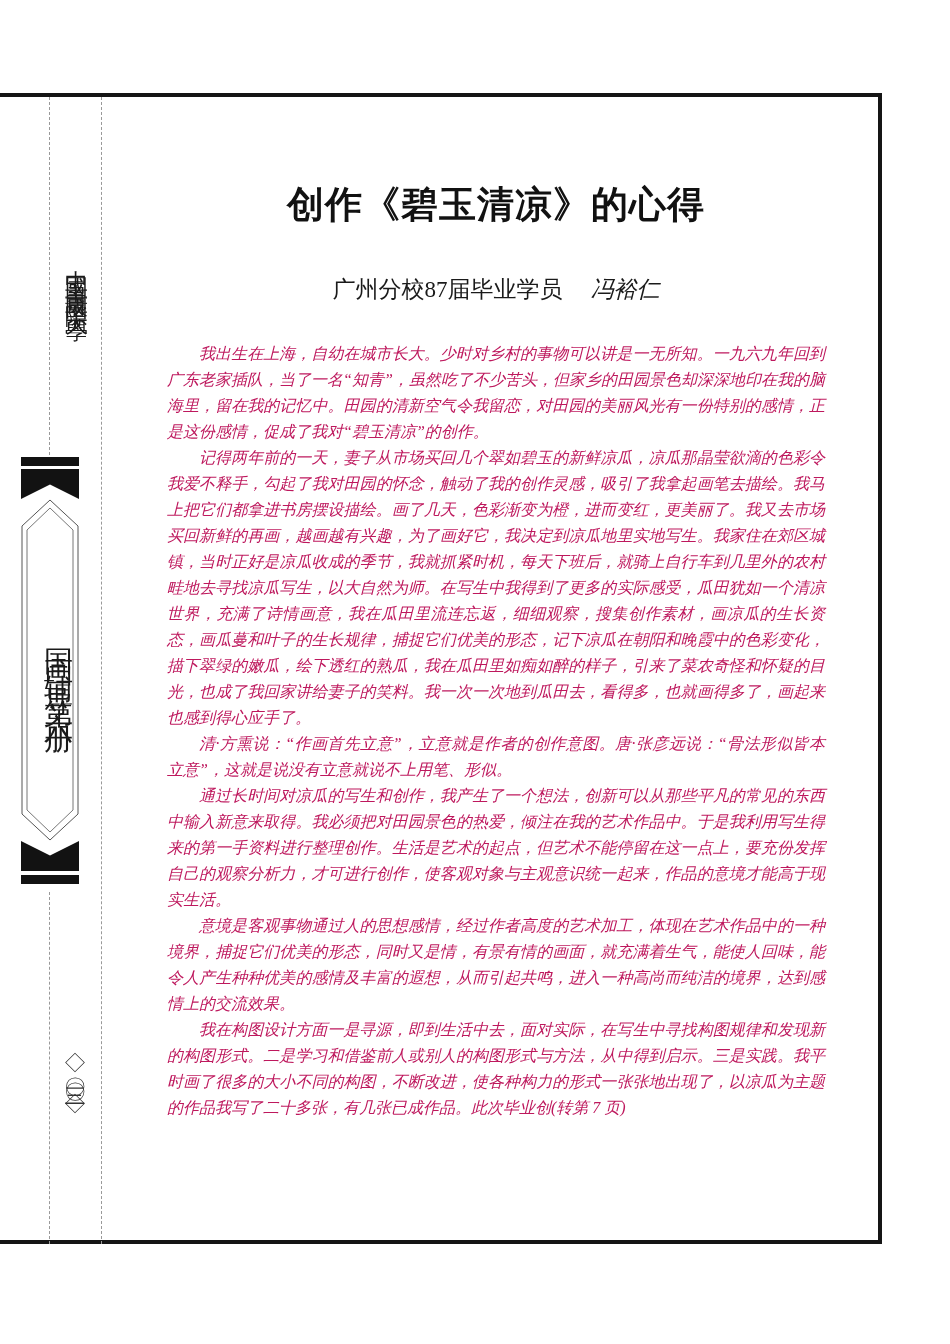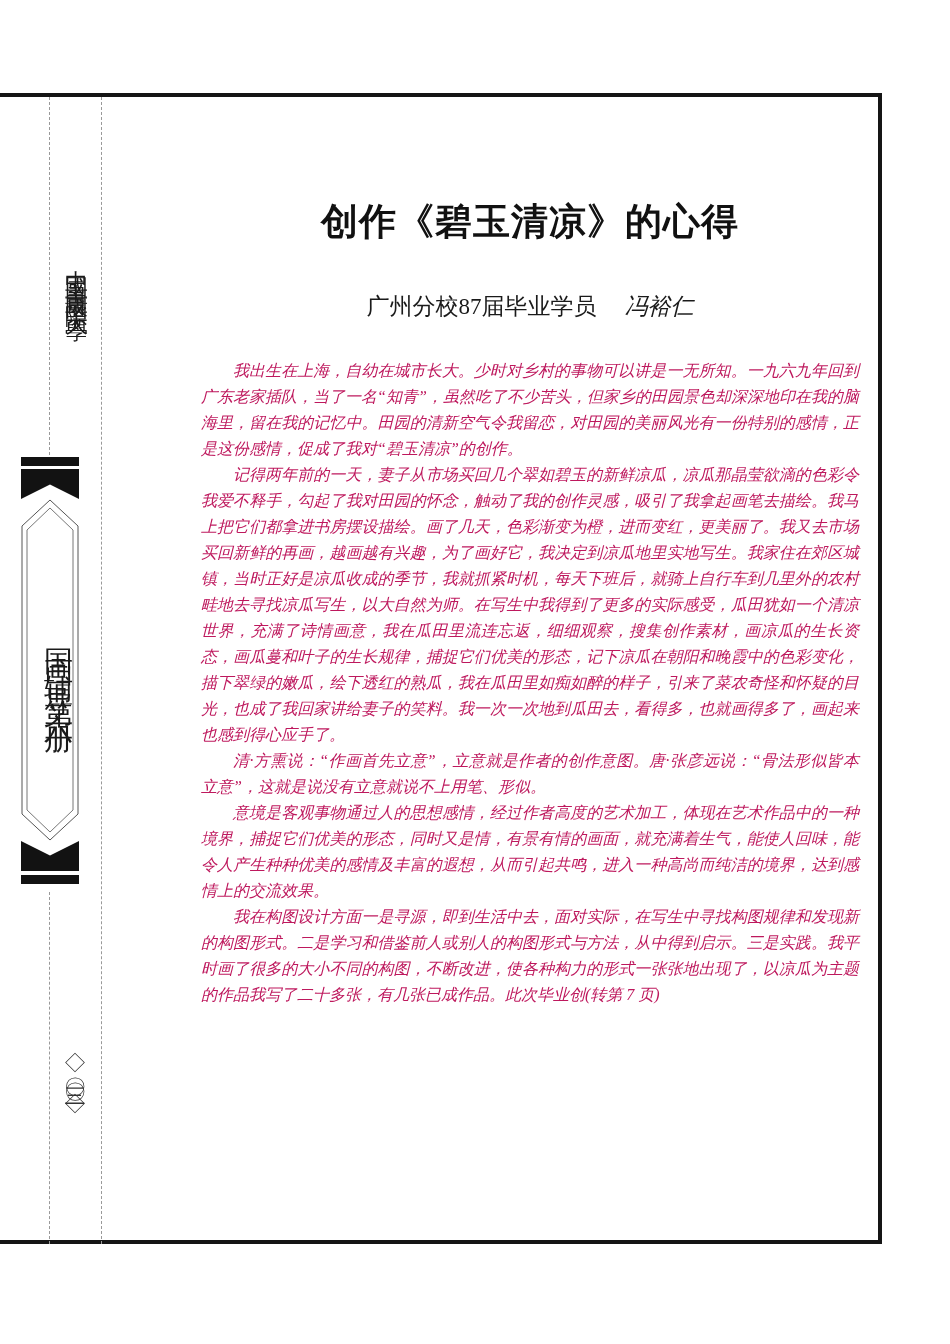--- a/index.html
+++ b/index.html
@@ -42,21 +42,21 @@
     position:absolute;left:0;top:22px;width:58px;height:298px;
     writing-mode:vertical-rl;text-orientation:upright;
     font-size:29px;letter-spacing:13px;text-align:center;color:#1a1a1a;
   }
   .page-number{
     position:absolute;left:61px;top:998px;width:28px;height:140px;
     writing-mode:vertical-rl;text-orientation:upright;
     font-size:21px;letter-spacing:5px;color:#333;text-align:center;
   }
   
-  .article{position:absolute;left:167px;top:197px;width:658px;margin-left:34px;}
+  .article{position:absolute;left:167px;top:180px;width:658px;}
   .article-title{
     font-family:"Liberation Sans", sans-serif;font-weight:700;
     font-size:37px;text-align:center;letter-spacing:1px;margin:0 0 44px 0;color:#111;
   }
   .article-byline{
     font-size:23px;text-align:center;margin:0 0 36px 0;color:#1a1a1a;
   }
   .article-byline .author{font-style:italic;margin-left:28px;text-align:right;}
   .article-body p{
     margin:0;font-size:16px;line-height:26px;
@@ -93,16 +93,17 @@
 
 <div class="article">
   <h1 class="article-title">创作《碧玉清凉》的心得</h1>
   <div class="article-byline">
     <span>广州分校87届毕业学员</span><span class="author">冯裕仁</span>
   </div>
   <div class="article-body">
     <p>我出生在上海，自幼在城市长大。少时对乡村的事物可以讲是一无所知。一九六九年回到广东老家插队，当了一名“知青”，虽然吃了不少苦头，但家乡的田园景色却深深地印在我的脑海里，留在我的记忆中。田园的清新空气令我留恋，对田园的美丽风光有一份特别的感情，正是这份感情，促成了我对“碧玉清凉”的创作。</p>
     <p>记得两年前的一天，妻子从市场买回几个翠如碧玉的新鲜凉瓜，凉瓜那晶莹欲滴的色彩令我爱不释手，勾起了我对田园的怀念，触动了我的创作灵感，吸引了我拿起画笔去描绘。我马上把它们都拿进书房摆设描绘。画了几天，色彩渐变为橙，进而变红，更美丽了。我又去市场买回新鲜的再画，越画越有兴趣，为了画好它，我决定到凉瓜地里实地写生。我家住在郊区城镇，当时正好是凉瓜收成的季节，我就抓紧时机，每天下班后，就骑上自行车到几里外的农村畦地去寻找凉瓜写生，以大自然为师。在写生中我得到了更多的实际感受，瓜田犹如一个清凉世界，充满了诗情画意，我在瓜田里流连忘返，细细观察，搜集创作素材，画凉瓜的生长资态，画瓜蔓和叶子的生长规律，捕捉它们优美的形态，记下凉瓜在朝阳和晚霞中的色彩变化，描下翠绿的嫩瓜，绘下透红的熟瓜，我在瓜田里如痴如醉的样子，引来了菜农奇怪和怀疑的目光，也成了我回家讲给妻子的笑料。我一次一次地到瓜田去，看得多，也就画得多了，画起来也感到得心应手了。</p>
     <p>清·方熏说：“作画首先立意”，立意就是作者的创作意图。唐·张彦远说：“骨法形似皆本立意”，这就是说没有立意就说不上用笔、形似。</p>
+    <p>通过长时间对凉瓜的写生和创作，我产生了一个想法，创新可以从那些平凡的常见的东西中输入新意来取得。我必须把对田园景色的热爱，倾注在我的艺术作品中。于是我利用写生得来的第一手资料进行整理创作。生活是艺术的起点，但艺术不能停留在这一点上，要充份发挥自己的观察分析力，才可进行创作，使客观对象与主观意识统一起来，作品的意境才能高于现实生活。</p>
     <p>意境是客观事物通过人的思想感情，经过作者高度的艺术加工，体现在艺术作品中的一种境界，捕捉它们优美的形态，同时又是情，有景有情的画面，就充满着生气，能使人回味，能令人产生种种优美的感情及丰富的遐想，从而引起共鸣，进入一种高尚而纯洁的境界，达到感情上的交流效果。</p>
     <p>我在构图设计方面一是寻源，即到生活中去，面对实际，在写生中寻找构图规律和发现新的构图形式。二是学习和借鉴前人或别人的构图形式与方法，从中得到启示。三是实践。我平时画了很多的大小不同的构图，不断改进，使各种构力的形式一张张地出现了，以凉瓜为主题的作品我写了二十多张，有几张已成作品。此次毕业创(转第 7 页)</p>
   </div>
 </div>
 
 </body></html>

